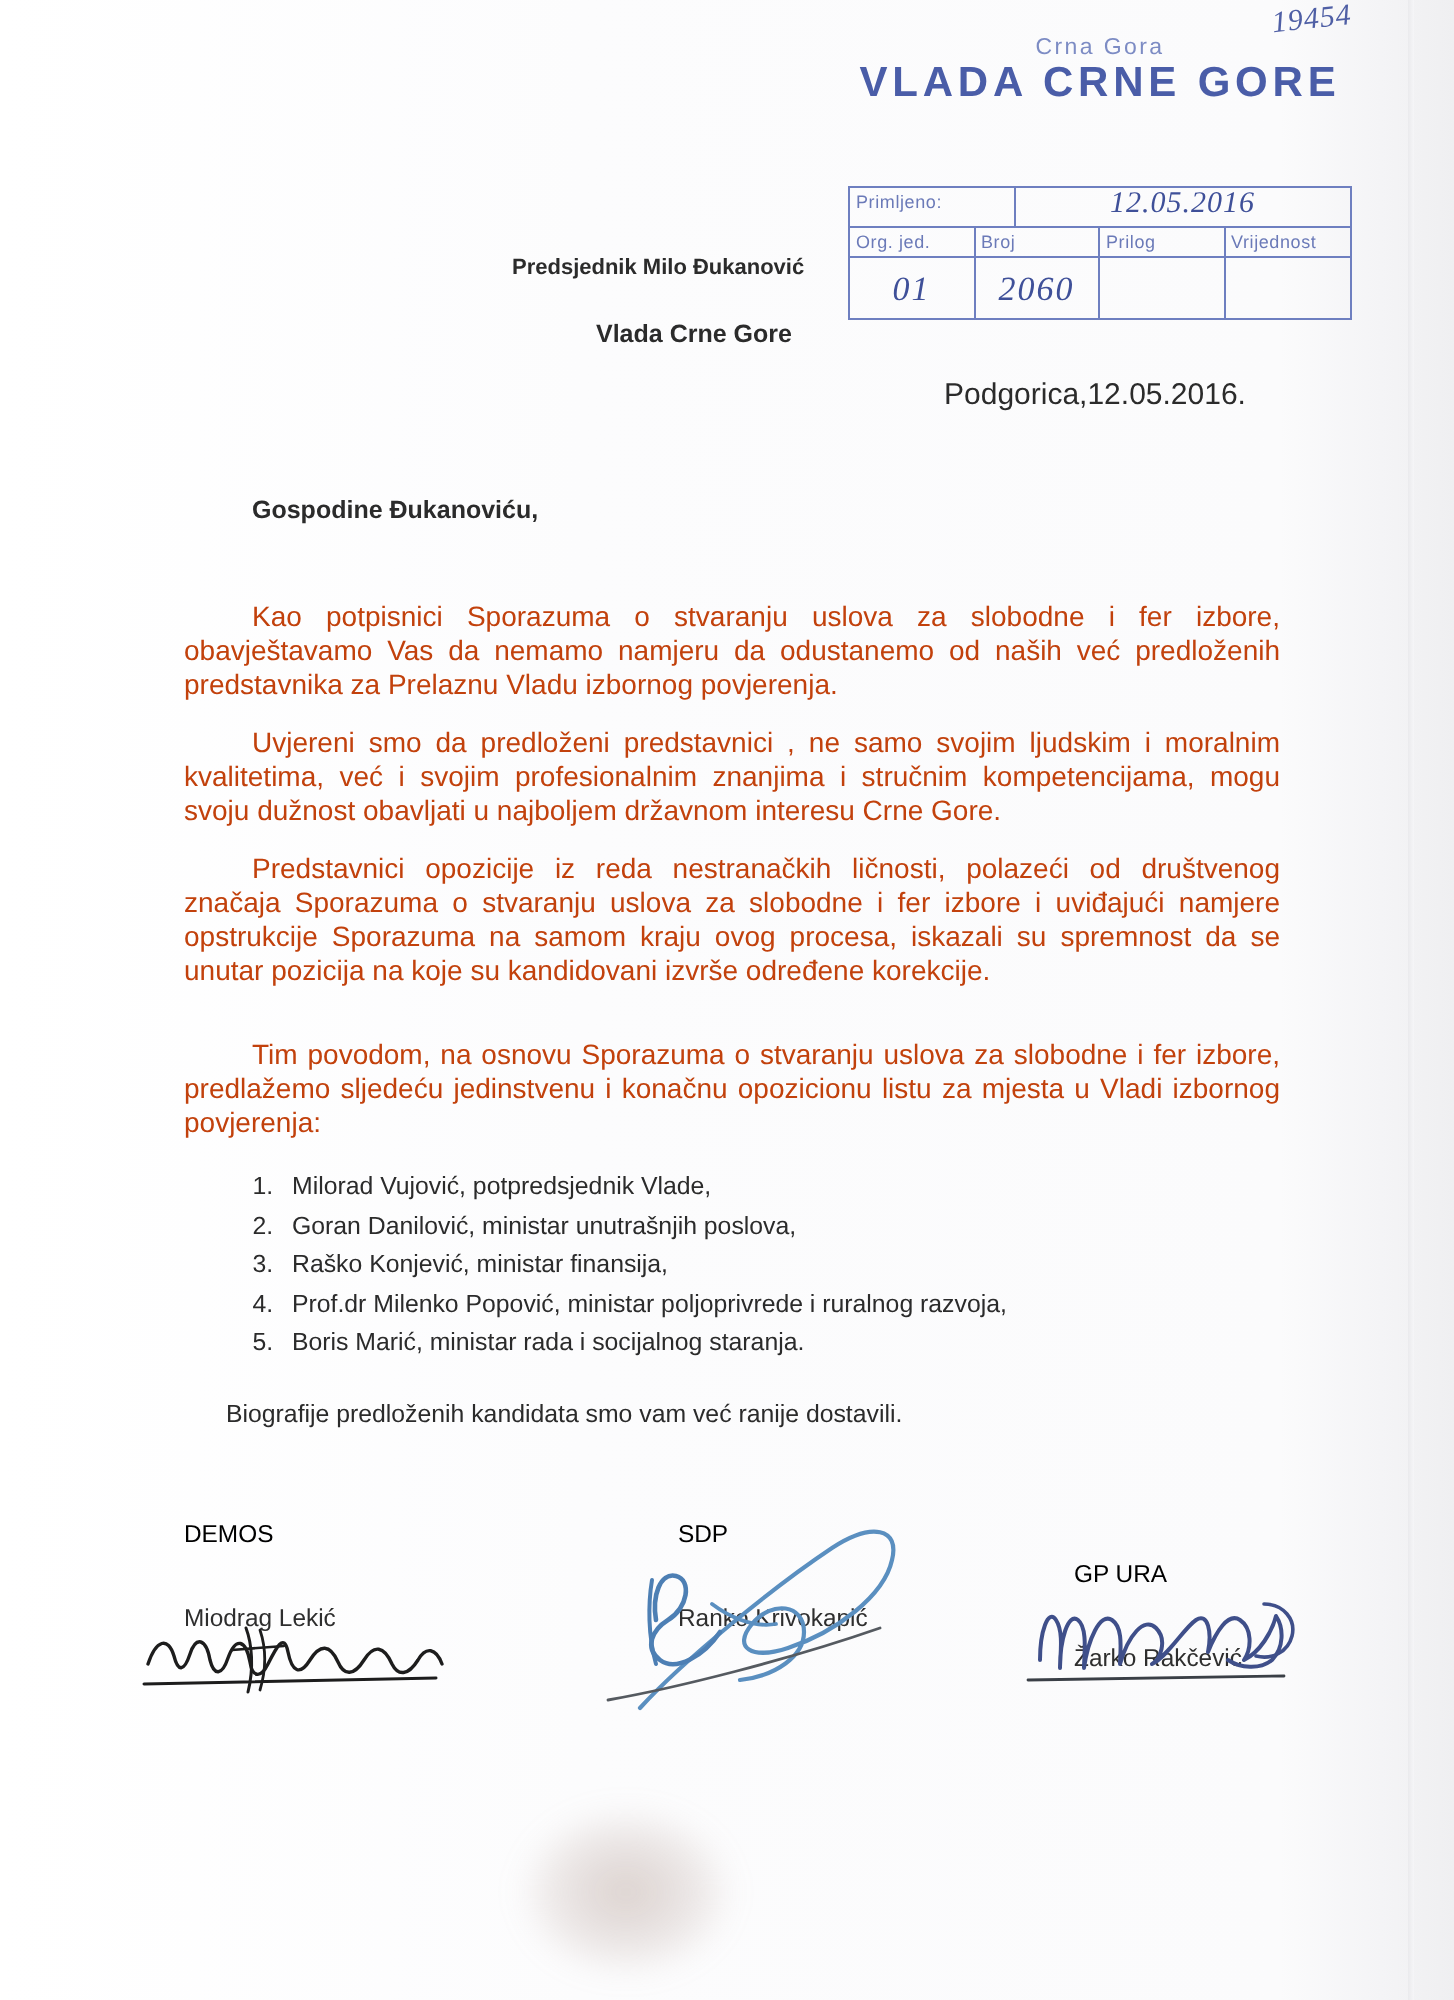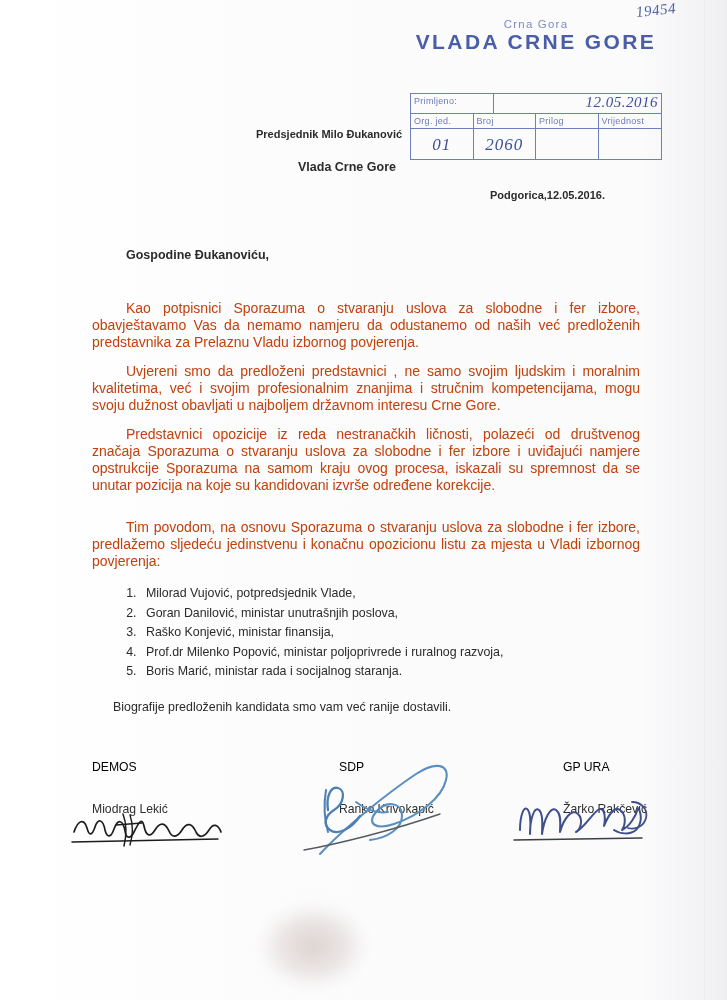--- a/index.html
+++ b/index.html
@@ -40,21 +40,21 @@
     width: 170px;
     height: 120px;
     background: radial-gradient(ellipse 70px 55px at 50% 55%, rgba(150,120,110,.32), rgba(170,145,135,.16) 55%, rgba(255,255,255,0) 78%);
     filter: blur(7px);
     pointer-events: none;
   }
 
   
   .stamp {
     position: absolute;
-    left: 410px;
+    left: 424px;
     top: 18px;
     width: 252px;
     color: #5b6db3;
   }
   .stamp-sub {
     text-align: center;
     font-size: 11.5px;
     letter-spacing: 1.2px;
     color: #7d8cc4;
     margin-bottom: 1px;
@@ -89,21 +89,21 @@
     letter-spacing: .3px;
   }
   .stamp-cell:last-child { border-right: none; }
   .r1-label { width: 33%; }
   .r1-value {
     width: 67%;
     font-family: "Liberation Serif", serif;
     font-style: italic;
     font-size: 15px;
     color: #3f5099;
-    text-align: right;
+    text-align: center;
     letter-spacing: .5px;
     padding-top: 0px;
   }
   .r2 .stamp-cell { text-align: left; width: 25%; }
   .r3 { height: 30px; }
   .r3 .stamp-cell {
     width: 25%;
     font-family: "Liberation Serif", serif;
     font-style: italic;
     font-size: 17px;
@@ -134,24 +134,24 @@
   }
   .addressee2 {
     position: absolute;
     left: 298px;
     top: 160px;
     font-size: 12.5px;
     font-weight: bold;
   }
   .placedate {
     position: absolute;
-    left: 490px;
+    left: 472px;
     top: 189px;
-    font-size: 11px;
-    font-weight: bold;
+    font-size: 15px;
+    font-weight: normal;
   }
   .salutation {
     position: absolute;
     left: 126px;
     top: 248px;
     font-size: 12.5px;
     font-weight: bold;
   }
 
   
@@ -190,21 +190,21 @@
     left: 113px;
     top: 700px;
     font-size: 12.4px;
   }
 
   
   .sigrow { position: absolute; top: 760px; left: 0; width: 727px; height: 110px; }
   .sigcol { position: absolute; top: 0; }
   .sigcol.c1 { left: 92px; }
   .sigcol.c2 { left: 339px; }
-  .sigcol.c3 { left: 563px; }
+  .sigcol.c3 { left: 537px; margin-top: 20px; }
   .party { font-size: 12.2px; color: #000000; }
   .signer { font-size: 12.2px; color: #2e2e2e; margin-top: 28px; white-space: nowrap; }
   .sigimg { position: absolute; }
 
   .sig1 { left: 68px; top: 808px; }
   .sig2 { left: 290px; top: 758px; }
   .sig3 { left: 512px; top: 790px; }
 </style>
 </head>
 <body>

